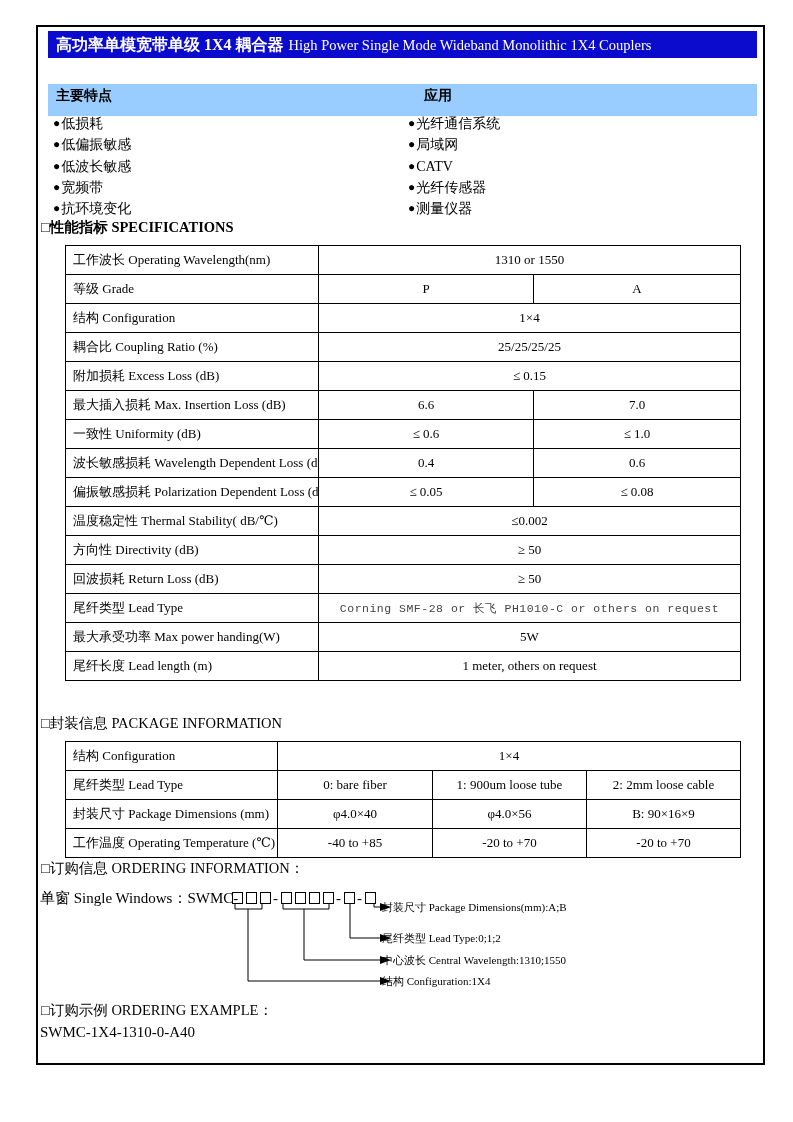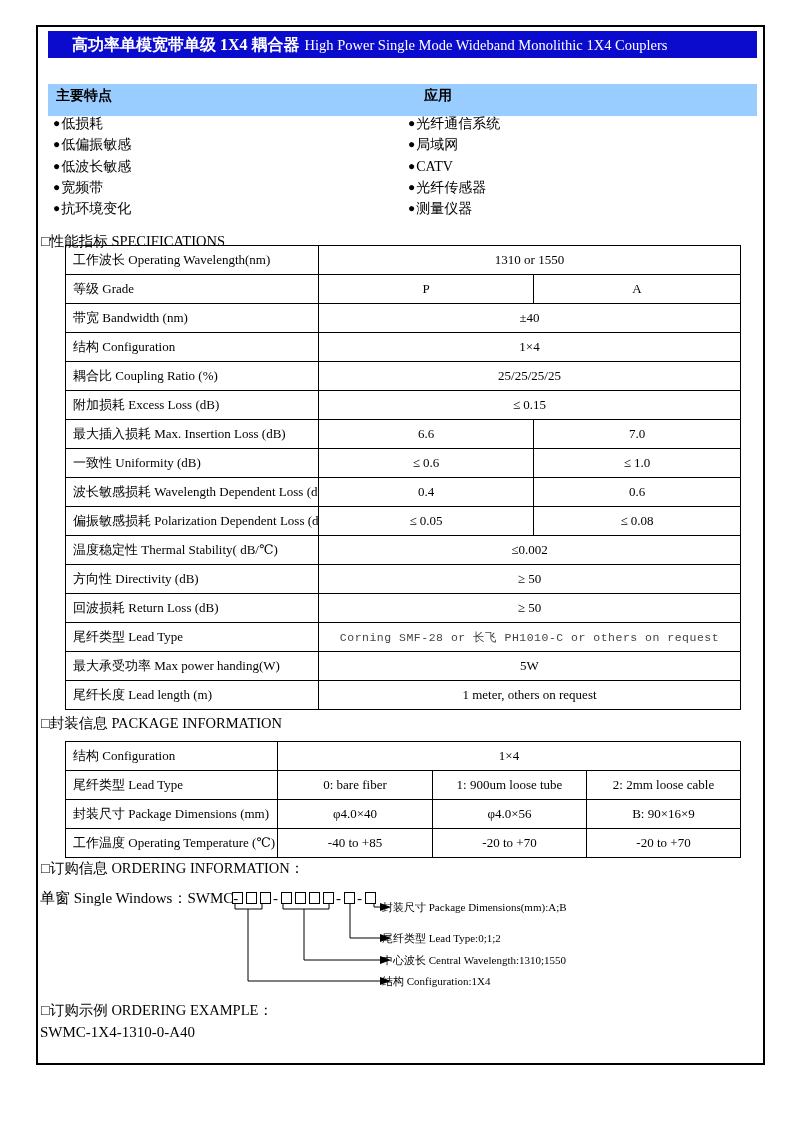--- a/index.html
+++ b/index.html
@@ -9,21 +9,21 @@
     color:#000;position:relative;overflow:hidden;
   }
   .frame{
     position:absolute;left:36px;top:25px;width:729px;height:1040px;
     border:2px solid #000;box-sizing:border-box;background:#fff;
   }
   
   .title-bar{
     position:absolute;left:10px;top:4px;width:709px;height:27px;
     background:#0b0bce;color:#fff;line-height:27px;white-space:nowrap;
-    padding-left:24px;box-sizing:border-box;
+    padding-left:8px;box-sizing:border-box;
   }
   .title-zh{font-weight:bold;font-size:16px;}
   .title-en{font-size:14.5px;margin-left:5px;}
   
   .feat-header{
     position:absolute;left:10px;top:57px;width:709px;height:32px;
     background:#99ccff;line-height:24px;font-size:14px;font-weight:bold;
   }
   .feat-header .fh-left{position:absolute;left:8px;}
   .feat-header .fh-right{position:absolute;left:376px;}
@@ -31,21 +31,21 @@
     list-style:none;margin:0;padding:0;position:absolute;top:86px;
     font-size:14px;line-height:20.8px;
   }
   ul.feat-list.left{left:15px;}
   ul.feat-list.right{left:370px;}
   .bullet{font-size:12px;margin-right:1px;vertical-align:0.5px;}
   
   .sec-heading{
     position:absolute;left:3px;font-size:14.5px;line-height:18px;white-space:nowrap;
   }
-  #h-spec{top:205px;}
+  #h-spec{top:191px;font-weight:bold;}
   #h-pkg{top:687px;}
   #h-order{top:832px;}
   #h-example{top:974px;}
   
   table.dt{
     position:absolute;left:27px;border-collapse:collapse;table-layout:fixed;
     font-size:13px;
   }
   table.dt td{
     border:1px solid #000;height:28px;padding:0;overflow:hidden;white-space:nowrap;
@@ -122,24 +122,20 @@
         <tr>
           <td class="lbl">工作波长 Operating Wavelength(nm)</td>
           <td class="val" colspan="2">1310 or 1550</td>
         </tr>
     <tr>
           <td class="lbl">等级 Grade</td>
           <td class="val">P</td>
           <td class="val">A</td>
         </tr>
     <tr>
-          <td class="lbl">带宽 Bandwidth (nm)</td>
-          <td class="val" colspan="2">±40</td>
-        </tr>
-    <tr>
           <td class="lbl">结构 Configuration</td>
           <td class="val" colspan="2">1×4</td>
         </tr>
     <tr>
           <td class="lbl">耦合比 Coupling Ratio (%)</td>
           <td class="val" colspan="2">25/25/25/25</td>
         </tr>
     <tr>
           <td class="lbl">附加损耗 Excess Loss (dB)</td>
           <td class="val" colspan="2">≤ 0.15</td>

